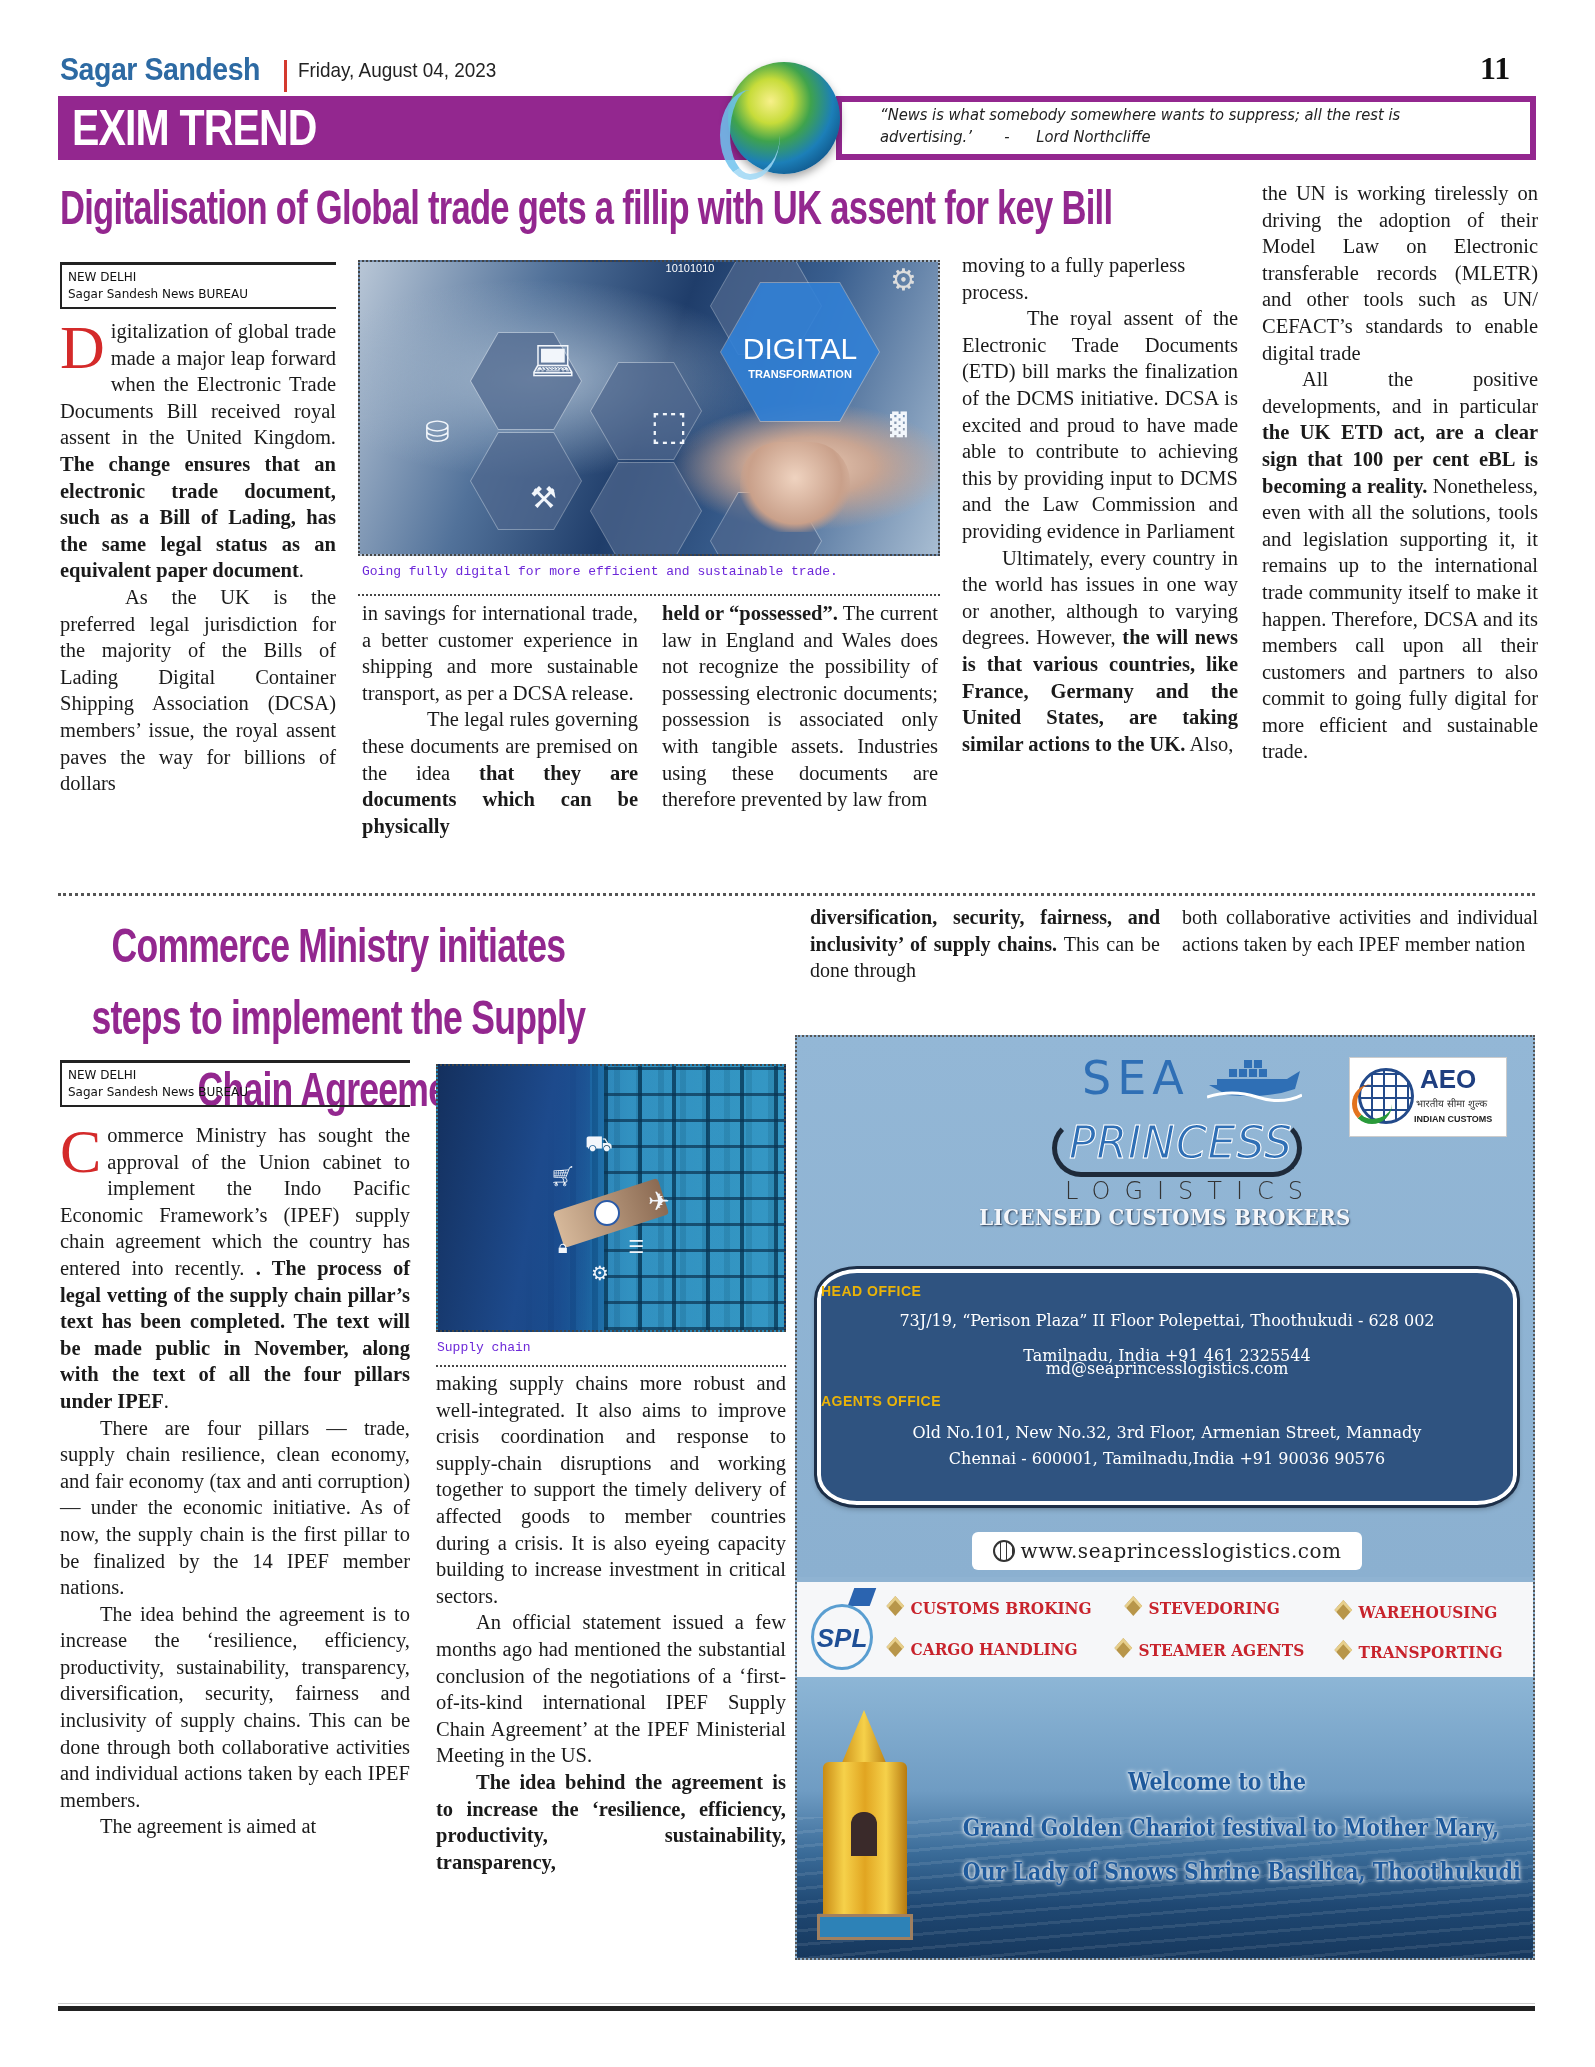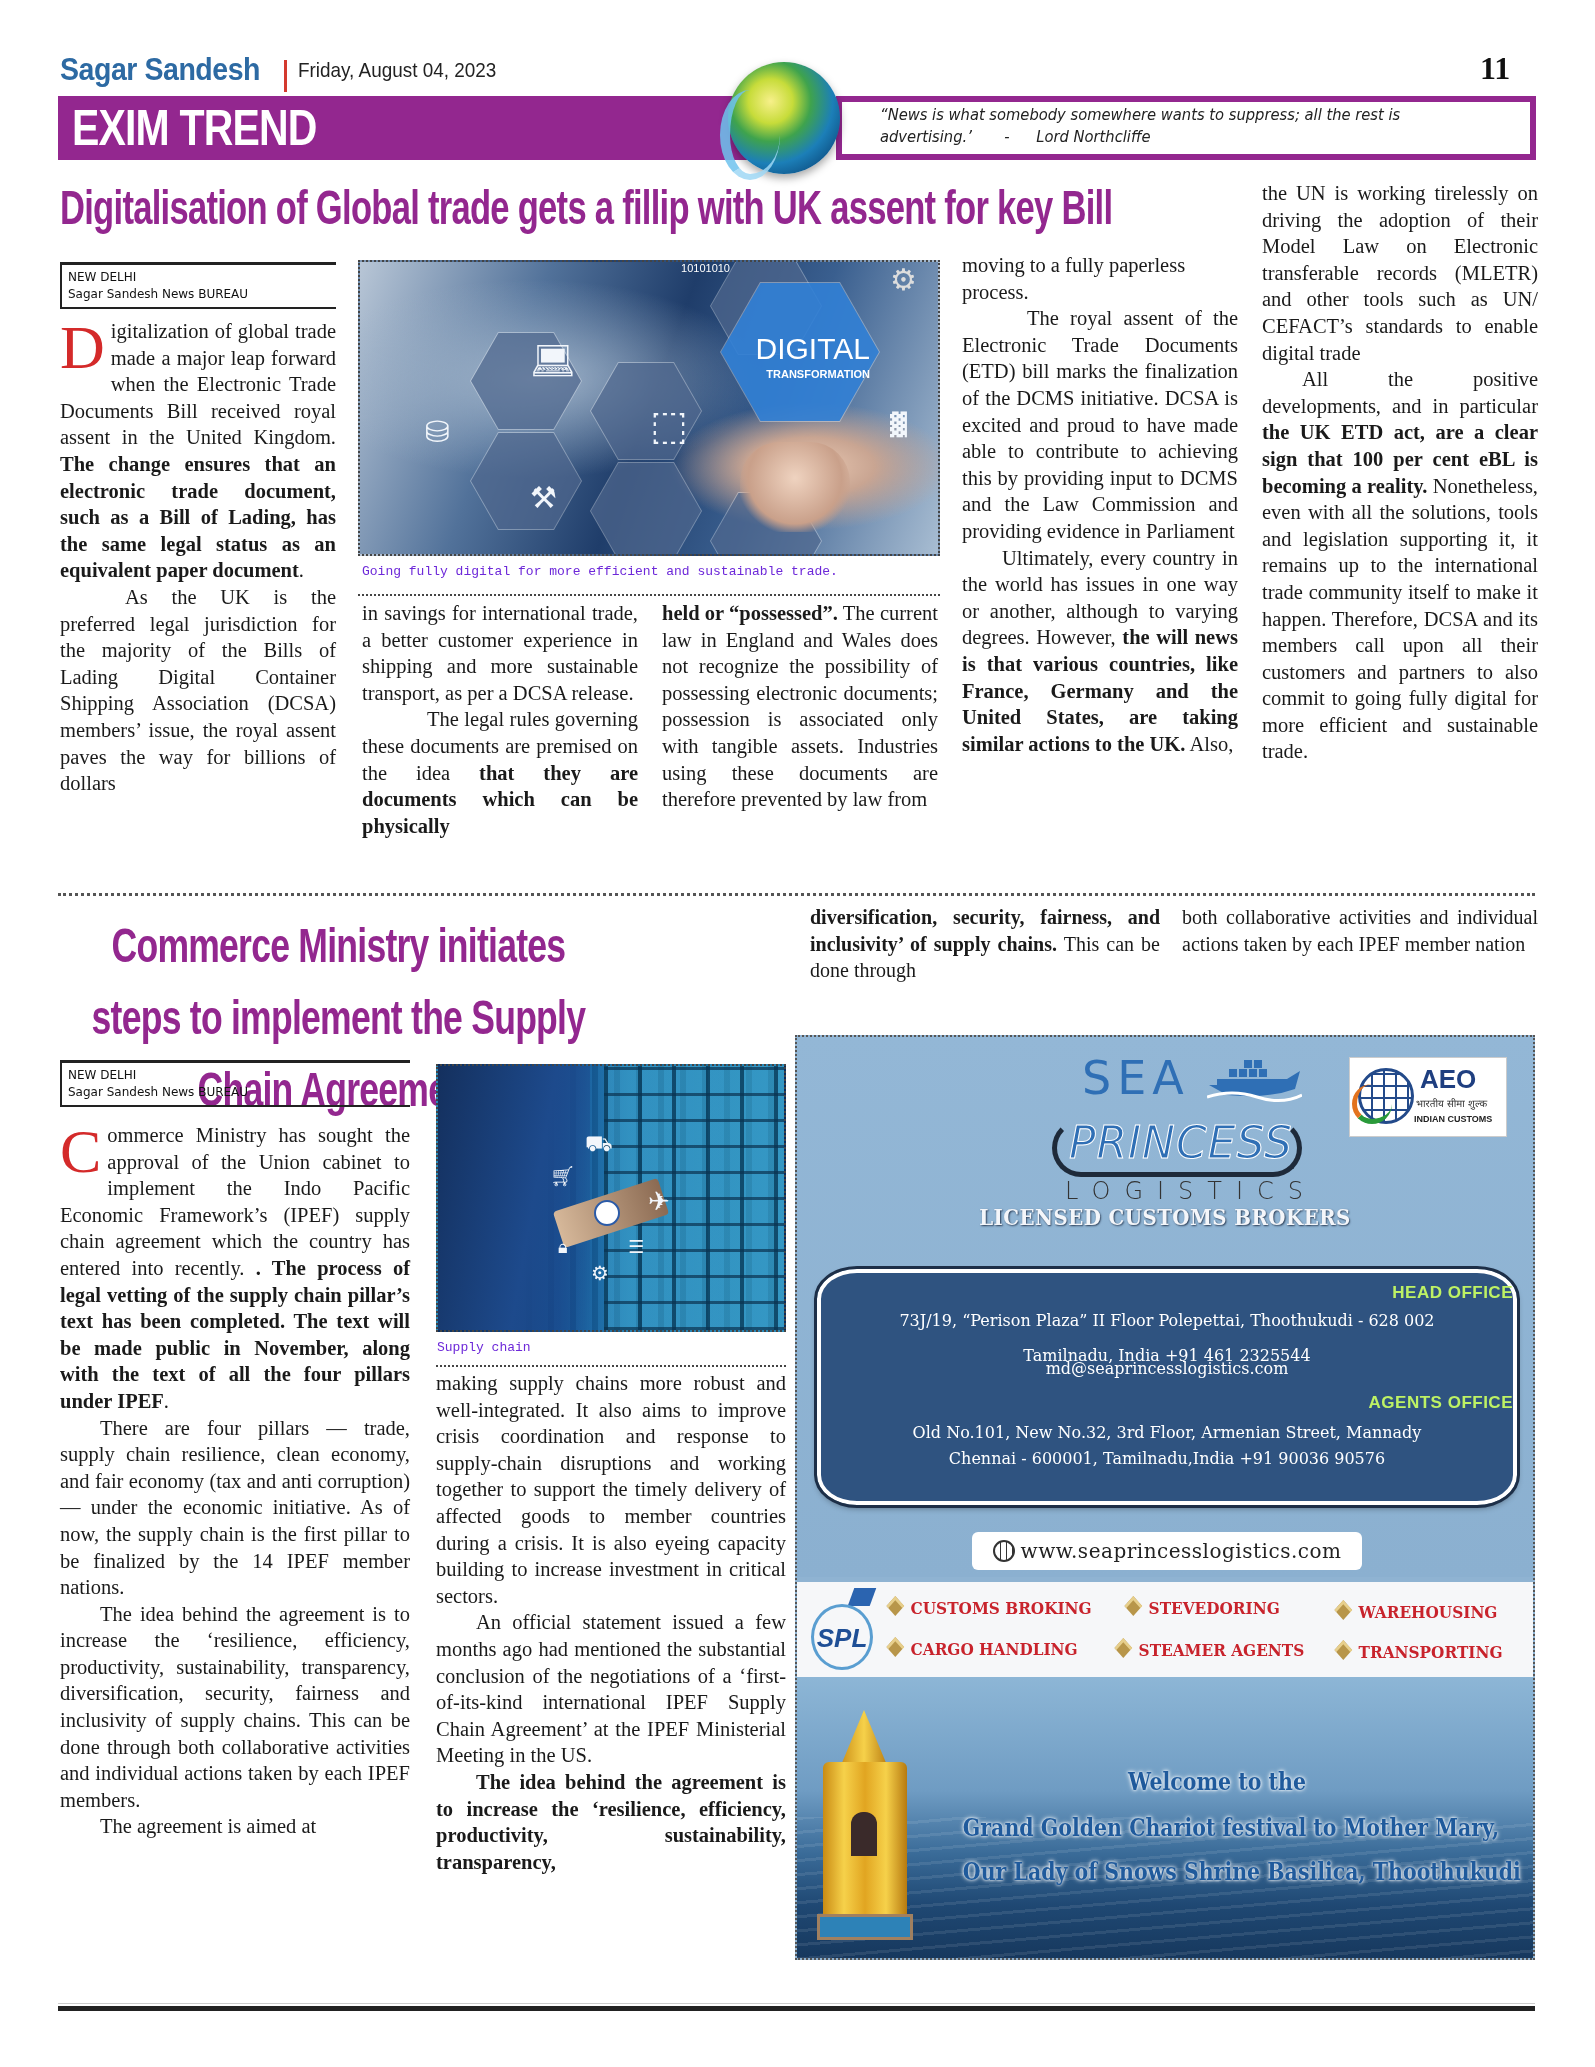--- a/index.html
+++ b/index.html
@@ -44,21 +44,21 @@
 
   
   .img-frame { border: 2px dotted #444; overflow: hidden; }
   .digital-img { background:
       radial-gradient(ellipse at 78% 70%, #e9c8b2 0%, #c9a592 10%, transparent 22%),
       radial-gradient(ellipse at 30% 40%, #9fb3c9 0%, transparent 40%),
       linear-gradient(110deg, #b8c6d6 0%, #52729a 28%, #1f3d6a 50%, #3a5f8f 70%, #a8bdd2 100%); }
   .hex-outline { position: absolute; width: 112px; height: 98px; clip-path: polygon(25% 0, 75% 0, 100% 50%, 75% 100%, 25% 100%, 0 50%); background: rgba(255,255,255,0.35); }
   .hex-inner { position: absolute; left: 1px; top: 1px; width: 110px; height: 96px; clip-path: polygon(25% 0, 75% 0, 100% 50%, 75% 100%, 25% 100%, 0 50%); background: rgba(30,60,110,0.55); }
   .hex-digital { background: rgba(36,120,210,0.85); }
-  .img-label-digital { font-family: "Liberation Sans", sans-serif; color: #fff; text-align: right; }
+  .img-label-digital { font-family: "Liberation Sans", sans-serif; color: #fff; text-align: center; }
   .img-glyph { position: absolute; color: #f2f6fb; font-family: "DejaVu Sans", sans-serif; text-align: center; }
 
   .supply-img { background:
       linear-gradient(90deg, rgba(10,40,90,0.9) 0%, rgba(20,70,140,0.85) 35%, rgba(30,120,180,0.55) 55%, rgba(40,140,190,0.6) 100%),
       repeating-linear-gradient(90deg, #0f5577 0px, #0f5577 6px, #2a89b5 6px, #2a89b5 22px); }
   .shelves { position: absolute; right: 0; top: 0; width: 52%; height: 100%;
       background: repeating-linear-gradient(0deg, rgba(10,50,80,0.7) 0px, rgba(10,50,80,0.7) 3px, transparent 3px, transparent 26px),
                   repeating-linear-gradient(90deg, rgba(10,60,90,0.8) 0px, rgba(10,60,90,0.8) 4px, rgba(70,170,210,0.4) 4px, rgba(70,170,210,0.4) 34px); }
   .suit { position: absolute; left: 0; top: 0; width: 44%; height: 100%; background: linear-gradient(100deg, #14305e 0%, #1d4a8c 60%, rgba(29,74,140,0) 100%); }
   .tablet { position: absolute; left: 118px; top: 128px; width: 110px; height: 38px; background: linear-gradient(90deg,#d6b89a,#8b6a52); transform: rotate(-18deg); border-radius: 4px; }
@@ -77,21 +77,21 @@
   .logo-logistics { position: absolute; left: 268px; top: 140px; font-family: "DejaVu Sans", sans-serif; font-size: 24px; color: #333; letter-spacing: 14px; font-weight: 300; }
   .aeo-badge { position: absolute; left: 552px; top: 20px; width: 158px; height: 80px; background: #fff; border: 1px solid #ccc; }
   .aeo-globe { position: absolute; left: 8px; top: 10px; width: 56px; height: 56px; border-radius: 50%; border: 3px solid #234a8a; background: repeating-linear-gradient(90deg, transparent 0 10px, #234a8a 10px 12px), repeating-linear-gradient(0deg, transparent 0 10px, #234a8a 10px 12px); }
   .aeo-swoosh { position: absolute; left: 2px; top: 26px; width: 40px; height: 40px; border-radius: 50%; border-left: 5px solid #e3731e; border-bottom: 5px solid #2a9a3a; }
   .aeo-title { position: absolute; left: 70px; top: 6px; font-family: "Liberation Sans", sans-serif; font-weight: bold; font-size: 26px; color: #1f3f80; }
   .aeo-hindi { position: absolute; left: 66px; top: 38px; font-family: "DejaVu Sans", sans-serif; font-size: 10px; color: #333; }
   .aeo-sub { position: absolute; left: 64px; top: 56px; font-family: "Liberation Sans", sans-serif; font-size: 9px; font-weight: bold; color: #222; }
   .ad-tagline { position: absolute; left: 0; top: 166px; width: 100%; text-align: center; font-family: "DejaVu Serif", serif; font-weight: bold; font-size: 23px; color: #f4f6fa; letter-spacing: 0.5px; text-shadow: 1px 1px 2px #2a3c55; transform: scaleX(0.86); }
 
   .office-plaque { position: absolute; left: 20px; top: 232px; width: 700px; height: 236px; background: #2f5380; border: 4px solid #fff; outline: 3px solid #1d2f48; border-radius: 40px / 30px; box-shadow: 0 3px 6px rgba(0,0,0,0.4); }
-  .office-head { position: absolute; left: 0; width: 100%; text-align: right; font-family: "Liberation Sans", sans-serif; font-weight: bold; font-size: 17px; color: #bef264; letter-spacing: 0.5px; }
+  .office-head { position: absolute; left: 0; width: 100%; text-align: left; font-family: "Liberation Sans", sans-serif; font-weight: bold; font-size: 14px; color: #eab308; letter-spacing: 0.5px; }
   .office-line { position: absolute; left: 0; width: 100%; text-align: center; font-family: "DejaVu Serif", serif; font-size: 16px; color: #fff; white-space: nowrap; }
 
   .web-box { position: absolute; left: 175px; top: 495px; width: 390px; height: 38px; background: #fff; border-radius: 6px; font-family: "DejaVu Serif", serif; font-size: 20px; color: #222; line-height: 38px; text-align: center; letter-spacing: 0.5px; }
   .web-globe { display: inline-block; width: 22px; height: 22px; border-radius: 50%; border: 2px solid #333; vertical-align: -4px; margin-right: 6px; background: repeating-linear-gradient(90deg, transparent 0 5px, #333 5px 6px); }
 
   .services-band { position: absolute; left: 0; top: 545px; width: 100%; height: 95px; background: #f6f7f9; }
   .spl-logo { position: absolute; left: 14px; top: 22px; width: 62px; height: 66px; border-radius: 50%; border: 3px solid #5a9ed1; font-family: "Liberation Sans", sans-serif; font-weight: bold; font-size: 26px; color: #1f4f96; text-align: center; line-height: 62px; font-style: italic; }
   .spl-flag { position: absolute; left: 54px; top: 6px; width: 22px; height: 18px; background: #2b64b0; transform: skewX(-20deg); }
   .service { position: absolute; font-family: "DejaVu Serif", serif; font-weight: bold; font-size: 17px; color: #c8232c; white-space: nowrap; transform: scaleX(0.9); transform-origin: left; }
   .diamond { display: inline-block; width: 14px; height: 14px; background: #b8964a; transform: rotate(45deg); margin-right: 10px; vertical-align: 1px; box-shadow: inset 3px 3px 0 #e7cf8c; }

